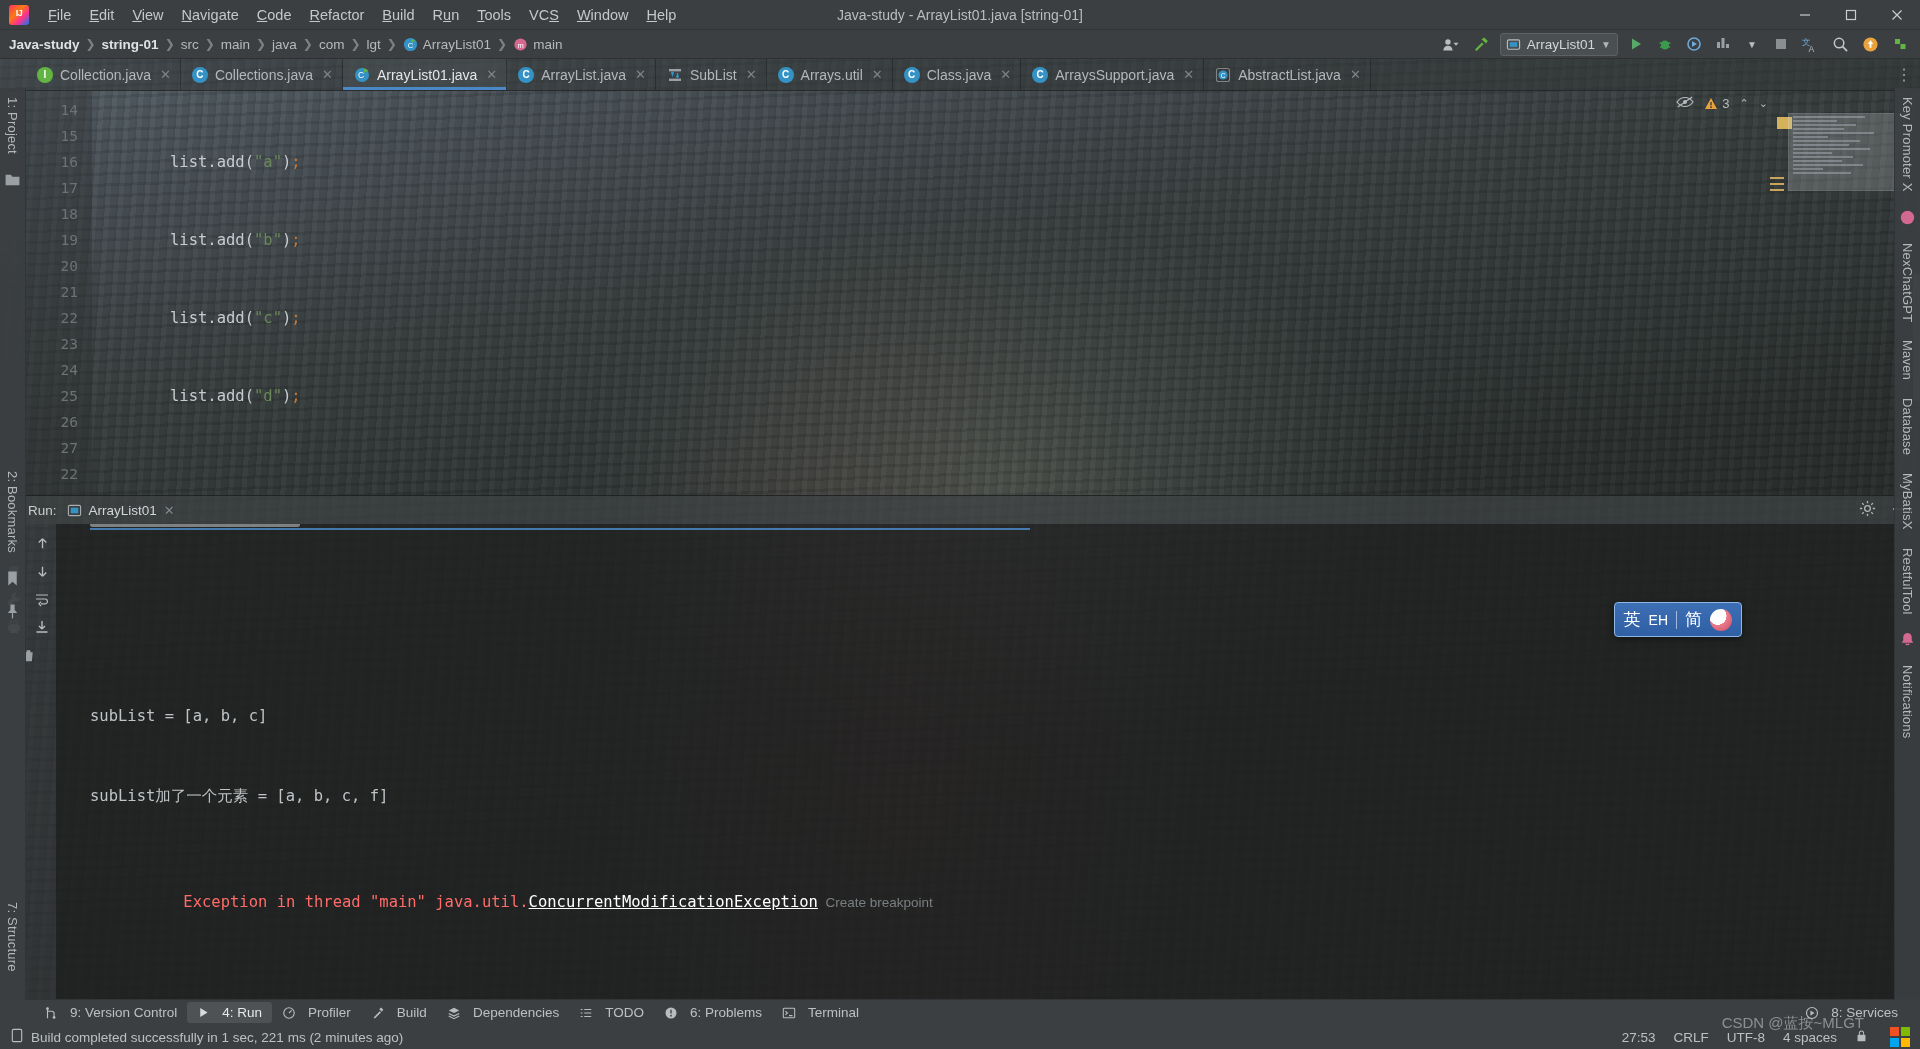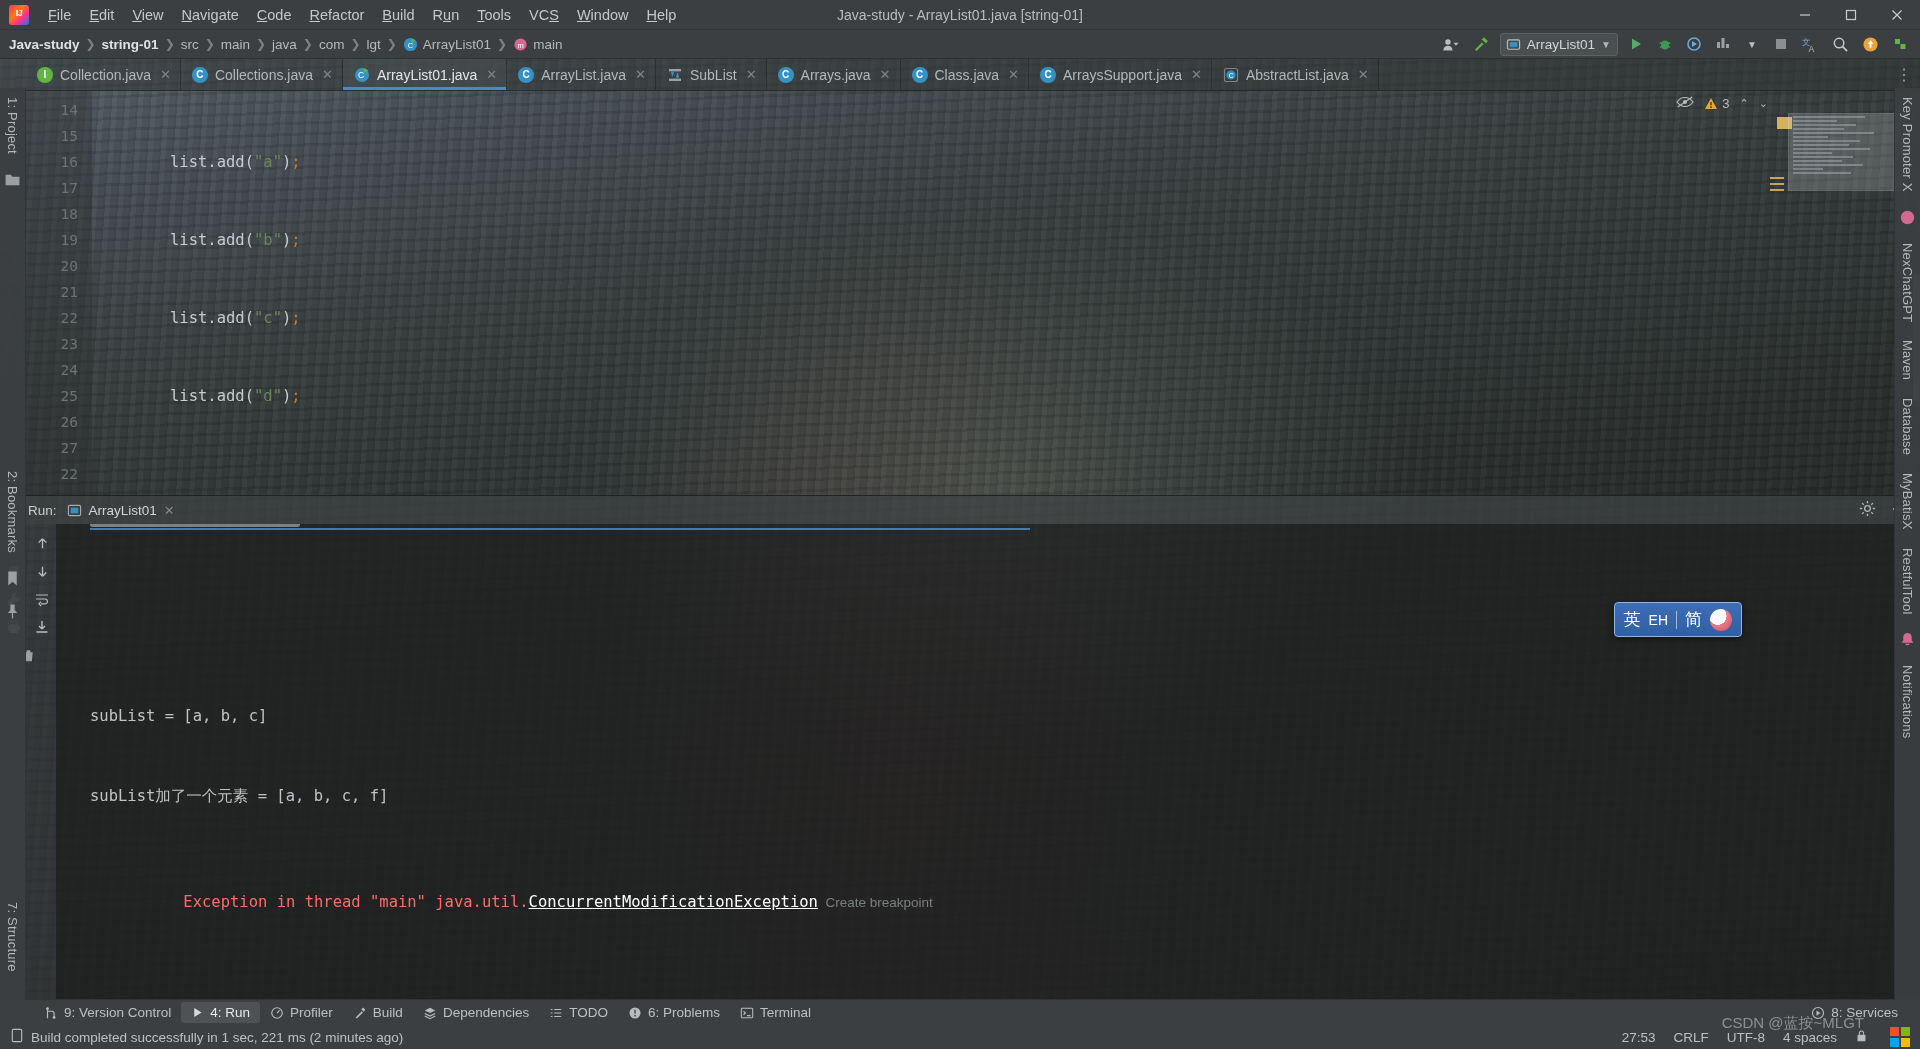--- a/index.html
+++ b/index.html
@@ -206,21 +206,21 @@
   .rail .spacer { flex: 1; }
   .rail-ico { margin: 8px 0; width: 17px; height: 17px; }
 
   
   .toolbar-bottom {
     position: relative; z-index: 6;
     height: 26px; flex: 0 0 26px; display: flex; align-items: center;
     background: #3c3f41; border-top: 1px solid #323437; padding-left: 34px;
     font-size: 13.5px; color: #bcc0c3;
   }
-  .tw { display: flex; align-items: center; gap: 6px; padding: 3px 10px; border-radius: 3px; white-space: nowrap; }
+  .tw { display: flex; align-items: center; gap: 12px; padding: 3px 10px; border-radius: 3px; white-space: nowrap; }
   .tw.active { background: #4e5254; color: #e7e9eb; }
   .tb-right { margin-left: auto; display: flex; align-items: center; gap: 6px; padding-right: 12px; }
   .statusbar {
     position: relative; z-index: 6;
     height: 24px; flex: 0 0 24px; display: flex; align-items: center;
     background: #3c3f41; padding-left: 10px; font-size: 13.5px; color: #bcc0c3;
   }
   .sb-right { margin-left: auto; display: flex; align-items: center; gap: 18px; padding-right: 10px; }
   .ms-logo { display: grid; grid-template-columns: 9px 9px; grid-template-rows: 9px 9px; gap: 2px; margin-left: 4px; }
   .ms-logo i:nth-child(1) { background: #f25022; }
@@ -439,21 +439,21 @@
         <rect x="2" y="11.6" width="12" height="2.4" fill="#9aa0a4"></rect>
         <path d="M5.5 9.5l0-4M5.5 5l-1.4 1.6M5.5 5l1.4 1.6" stroke="#3592c4" stroke-width="1.3" fill="none"></path>
         <path d="M10.5 6l0 4M10.5 10.5l-1.4-1.6M10.5 10.5l1.4-1.6" stroke="#3592c4" stroke-width="1.3" fill="none"></path>
       </svg>
       <span>SubList</span>
       <span class="x">✕</span>
     </div>
 
     <div class="etab">
       <span class="file-ico-c">C</span>
-      <span>Arrays.java</span>
+      <span>Arrays.util</span>
       <span class="x">✕</span>
     </div>
 
     <div class="etab">
       <span class="file-ico-c">C</span>
       <span>Class.java</span>
       <span class="x">✕</span>
     </div>
 
     <div class="etab">

